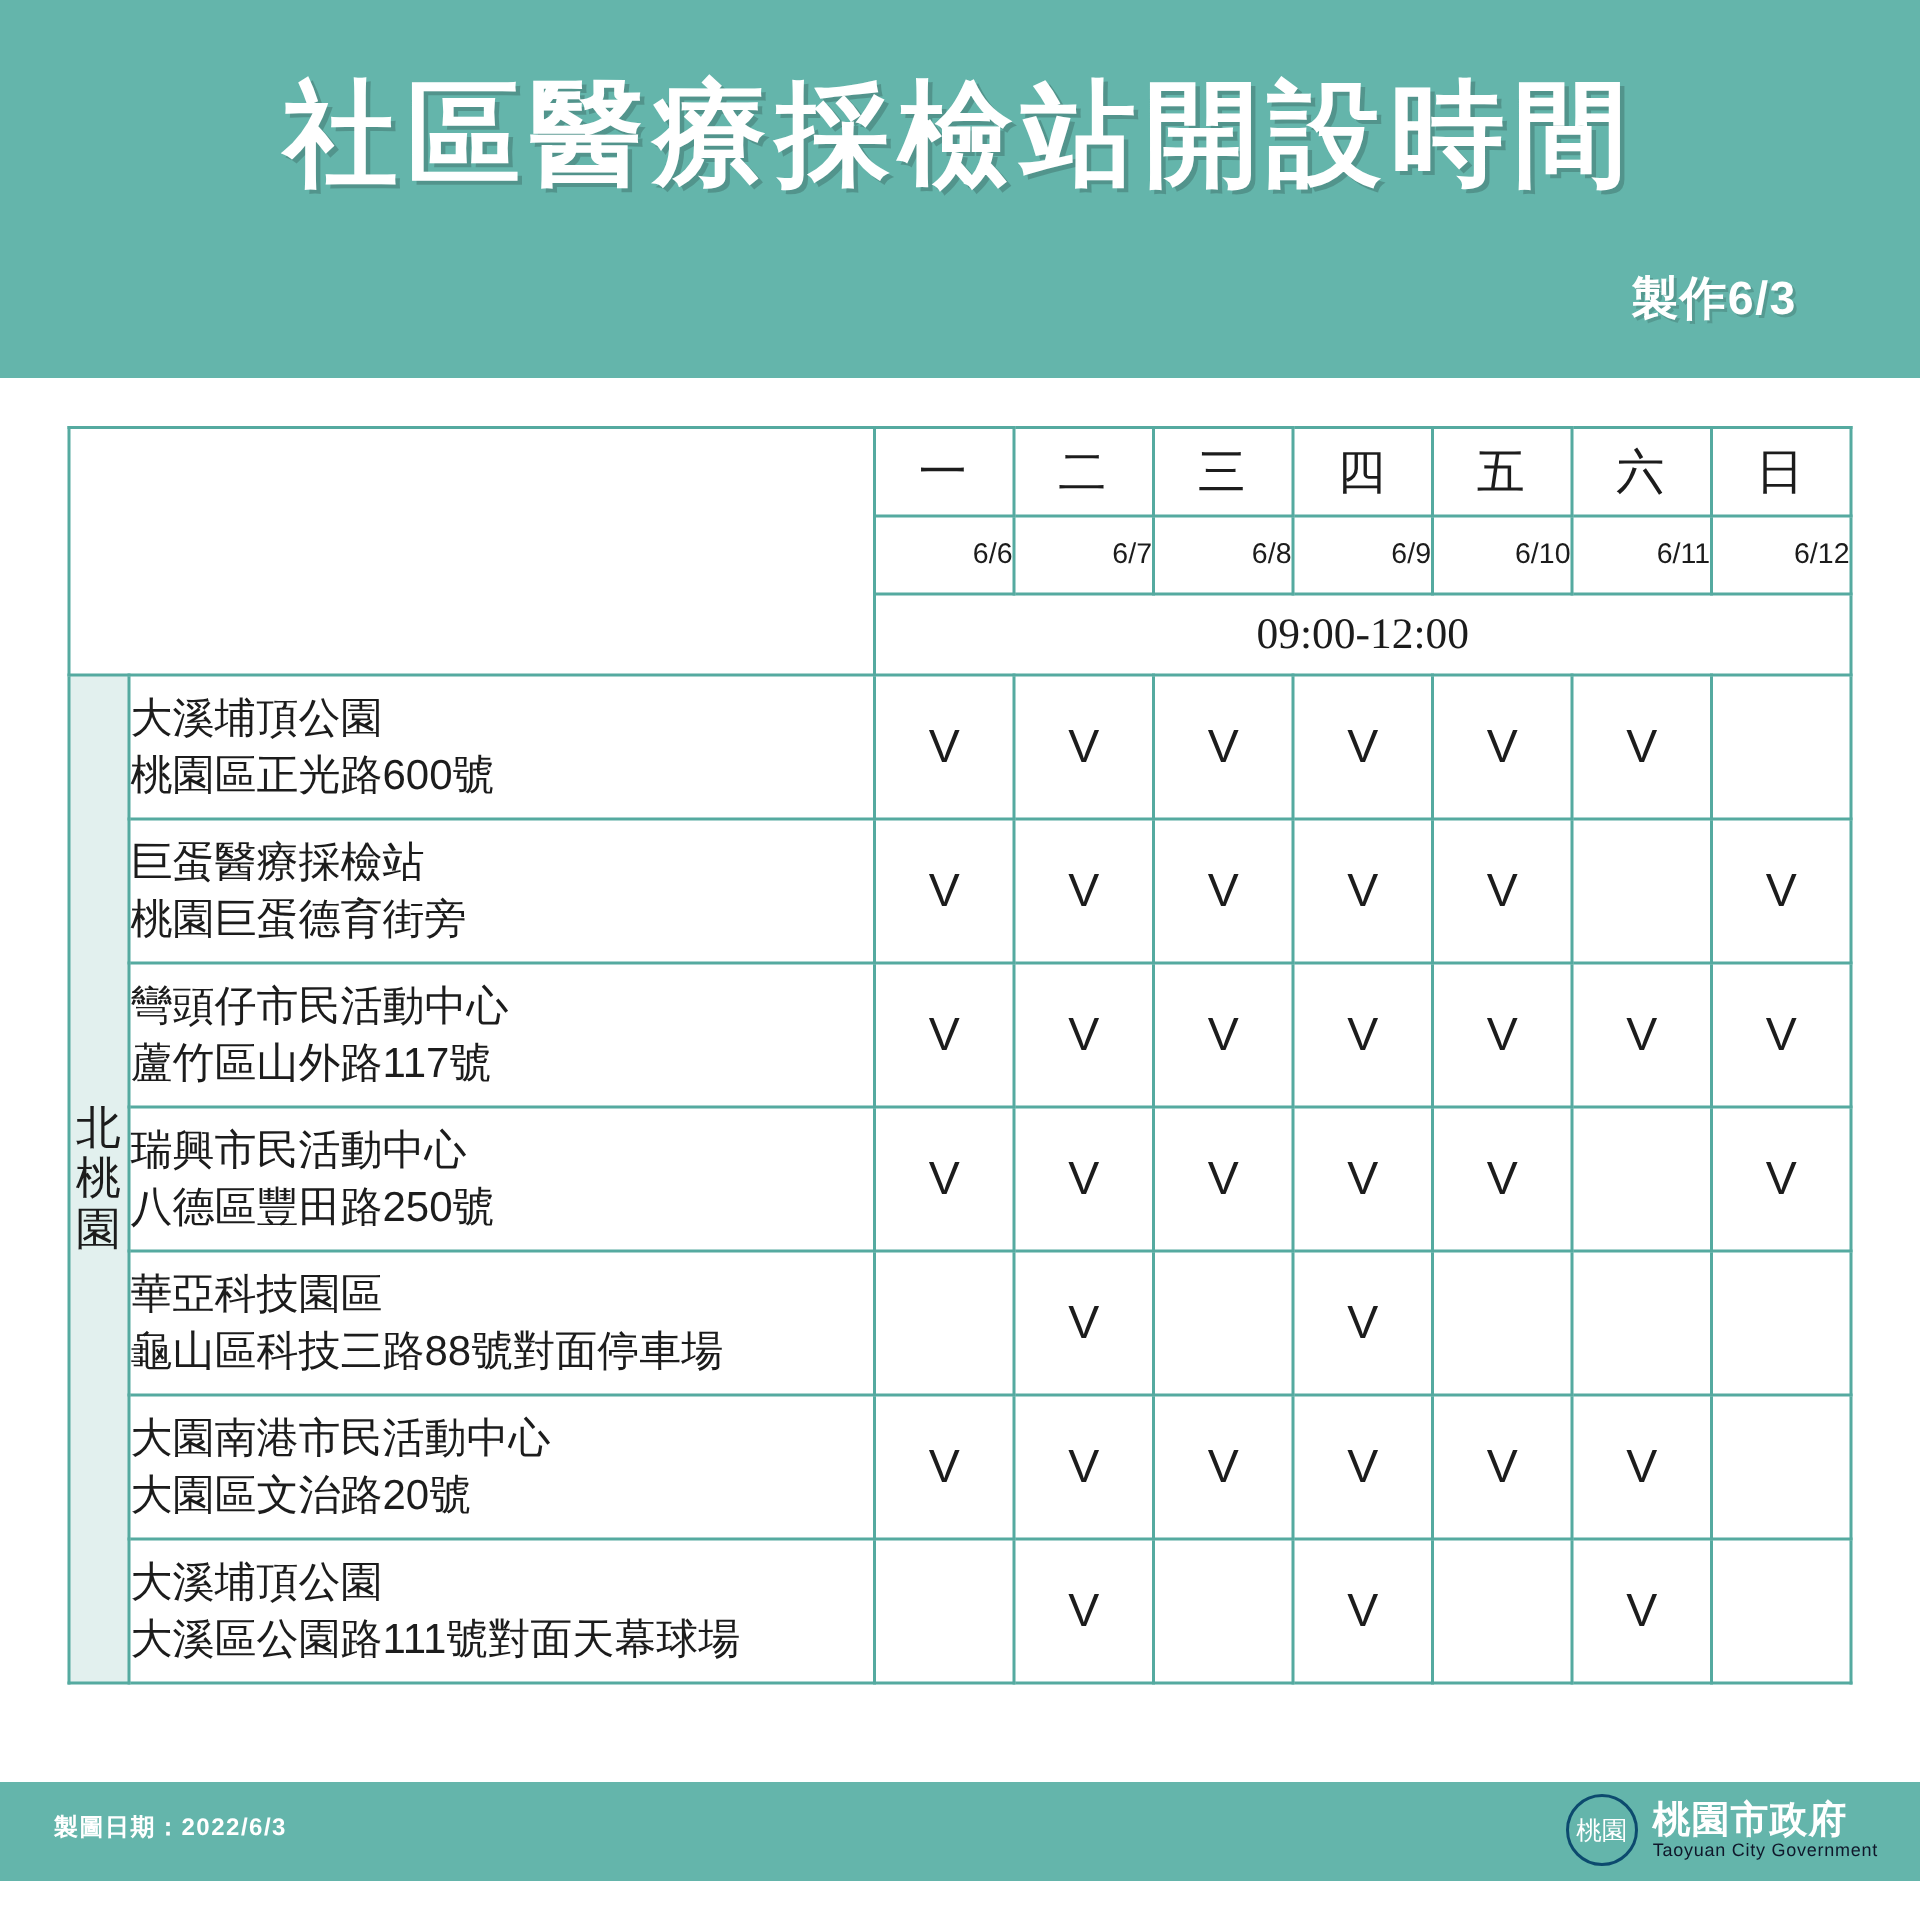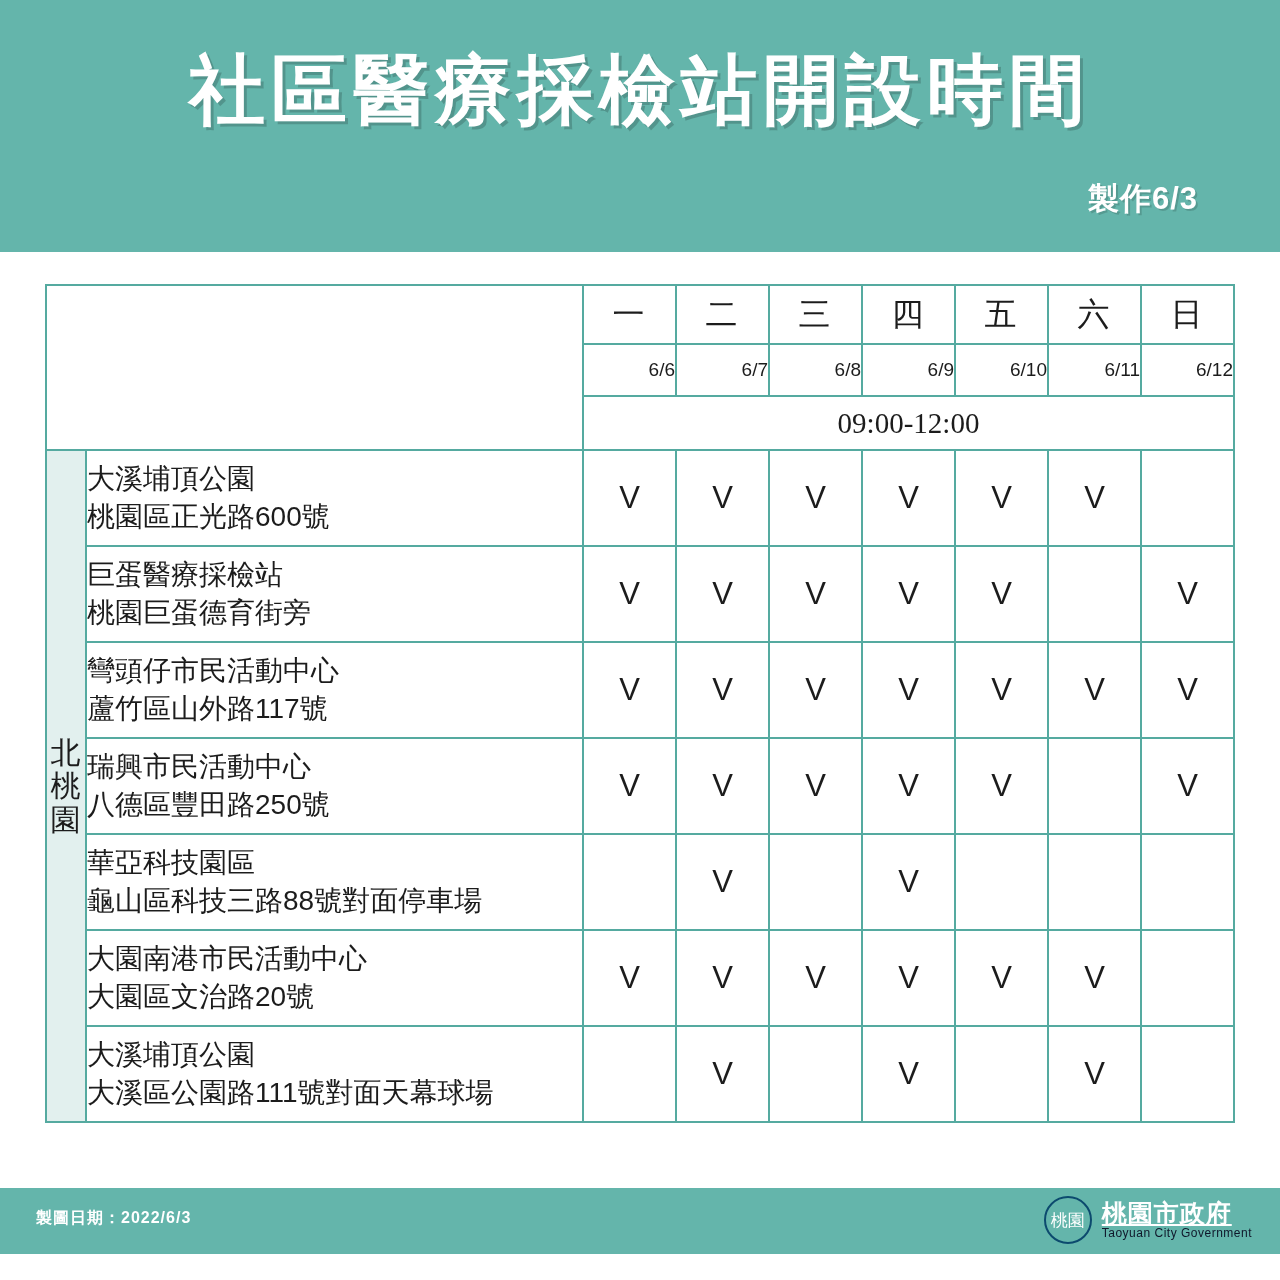--- a/index.html
+++ b/index.html
@@ -162,21 +162,20 @@
     font-size: 17px;
     line-height: 1;
   }
   .footer-names { display: flex; flex-direction: column; justify-content: center; }
   .footer-gov-zh {
     color: #ffffff;
     font-size: 25px;
     font-weight: bold;
     line-height: 1.08;
     letter-spacing: 1px;
-    text-decoration: underline;
   }
   .footer-gov-en {
     color: #0f172a;
     font-size: 12px;
     line-height: 1.1;
     letter-spacing: 0.5px;
   }
 </style>
 </head>
 <body>

